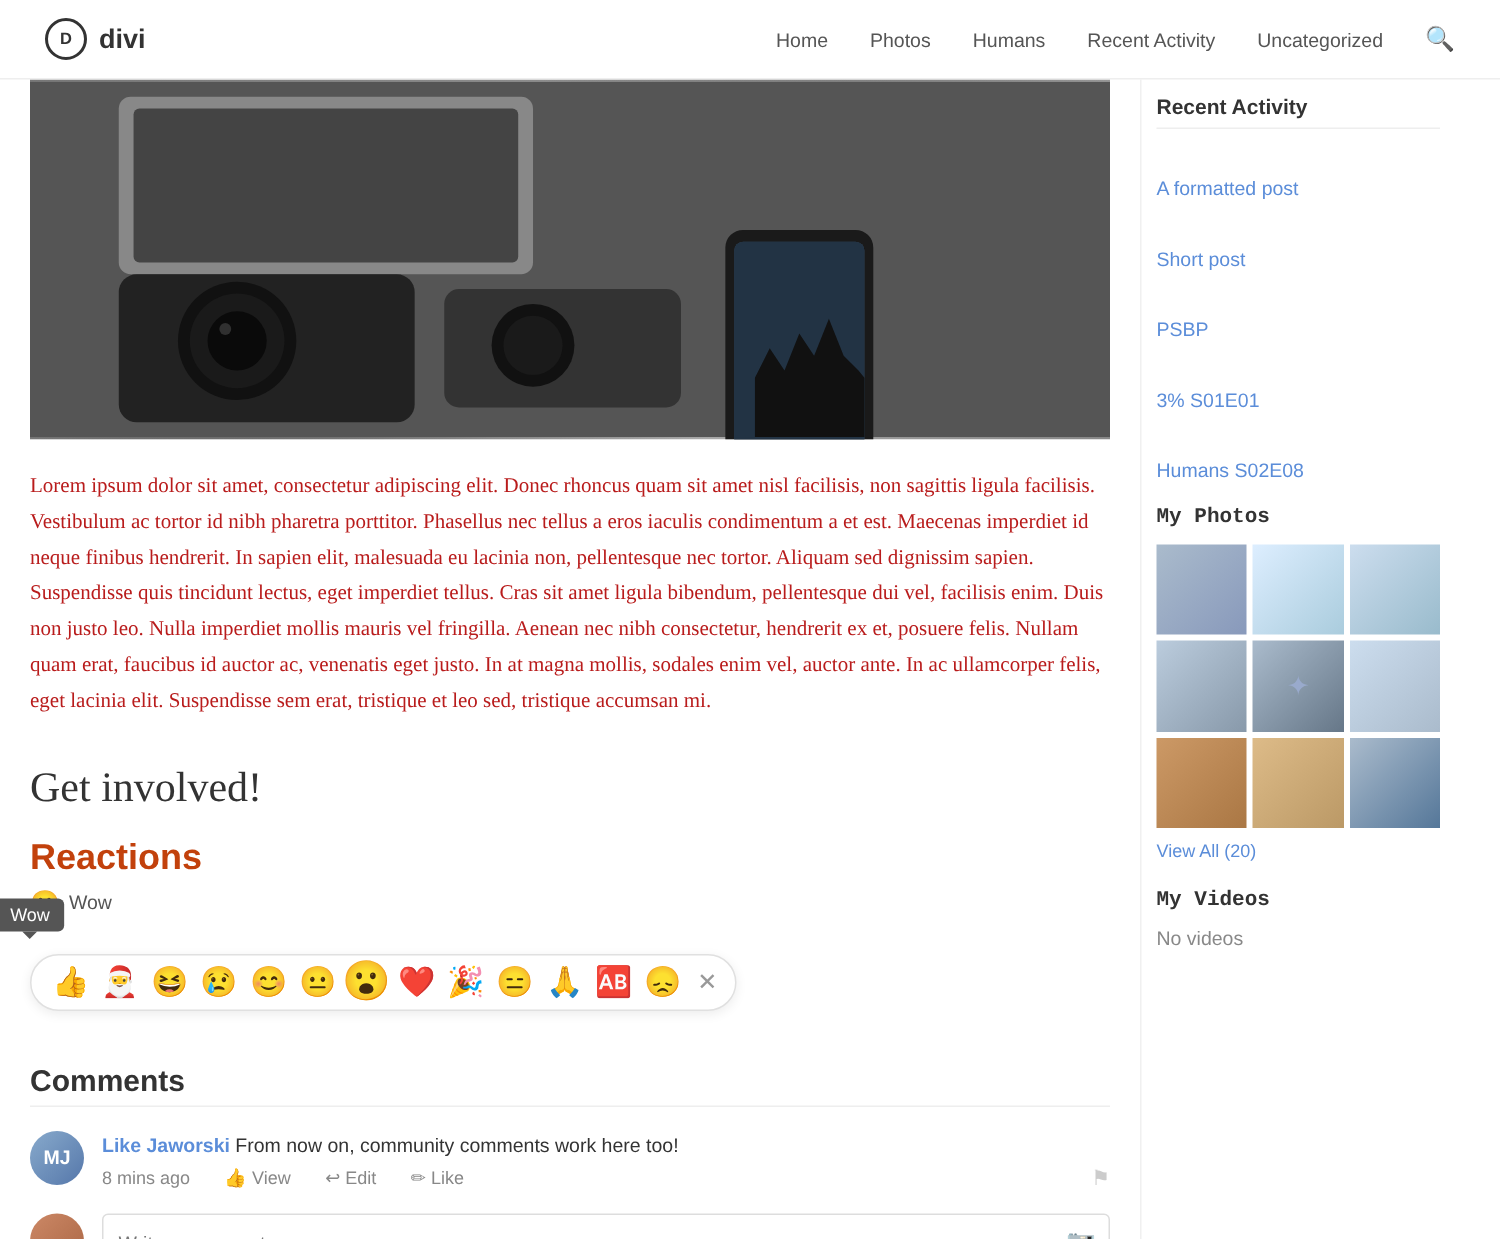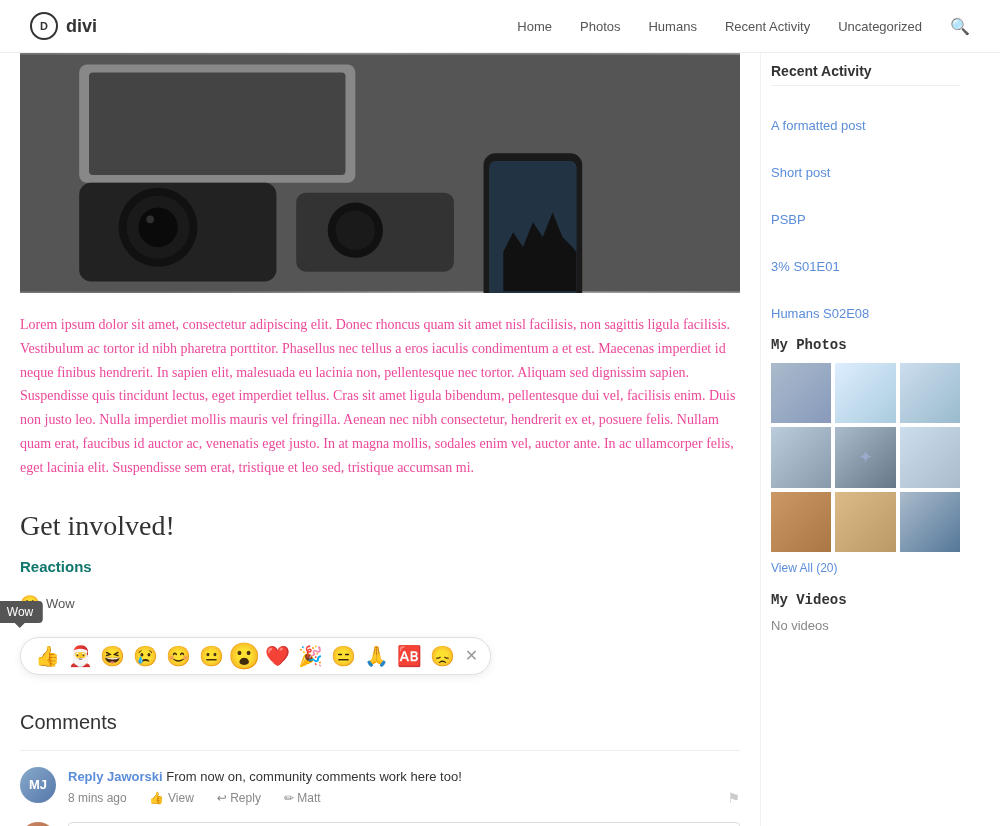--- a/index.html
+++ b/index.html
@@ -79,40 +79,40 @@
         linear-gradient(160deg, #777 0%, #999 40%, #bbb 70%, #888 100%);
       display: flex;
       align-items: center;
       justify-content: center;
     }
 
     
     .body-text {
       font-size: 14px;
       line-height: 1.7;
-      color: #ec4899;
+      color: #b91c1c;
       margin-bottom: 30px;
       font-family: Georgia, serif;
     }
 
     .section-heading {
       font-family: Georgia, serif;
       font-size: 28px;
       font-weight: normal;
       color: #333;
       margin-bottom: 16px;
     }
 
     
     .reactions-label {
       font-family: Arial, sans-serif;
-      font-size: 15px;
+      font-size: 24px;
       font-weight: bold;
-      color: #0f766e;
-      margin-bottom: 19px;
+      color: #c2410c;
+      margin-bottom: 6px;
     }
     .reaction-summary {
       display: flex;
       align-items: center;
       gap: 6px;
       margin-bottom: 8px;
       font-family: Arial, sans-serif;
       font-size: 13px;
       color: #555;
     }
@@ -177,25 +177,25 @@
       cursor: pointer;
       margin-left: 4px;
       border: none;
       background: none;
     }
 
     
     .comments-label {
       font-family: Arial, sans-serif;
       font-size: 20px;
-      font-weight: normal;
+      font-weight: bold;
       color: #333;
       margin-bottom: 16px;
       border-bottom: 1px solid #eee;
-      padding-bottom: 16px;
+      padding-bottom: 4px;
     }
     .comment-item {
       display: flex;
       gap: 12px;
       margin-bottom: 16px;
     }
     .comment-avatar {
       width: 36px; height: 36px;
       border-radius: 50%;
       background: linear-gradient(135deg, #88aacc, #5577aa);
@@ -440,36 +440,36 @@
       </div>
     </div>
 
     
     <div class="comments-label">Comments</div>
 
     <div class="comment-item">
       <div class="comment-avatar">MJ</div>
       <div class="comment-body">
         <div class="comment-text">
-          <a class="comment-author">Reply Jaworski</a>
+          <a class="comment-author">Like Jaworski</a>
           <span> </span><span>From now on, community comments work here too!</span>
         </div>
         <div class="comment-meta">
           <span>8 mins ago</span>
           <a href="#">
             <span>👍</span>
             <span>View</span>
           </a>
           <a href="#">
             <span>↩</span>
-            <span>Reply</span>
+            <span>Edit</span>
           </a>
           <a href="#">
             <span>✏</span>
-            <span>Matt</span>
+            <span>Like</span>
           </a>
           <span class="comment-actions-right">
             <span class="flag-icon">⚑</span>
           </span>
         </div>
       </div>
     </div>
 
     
     <div class="comment-input-row">

